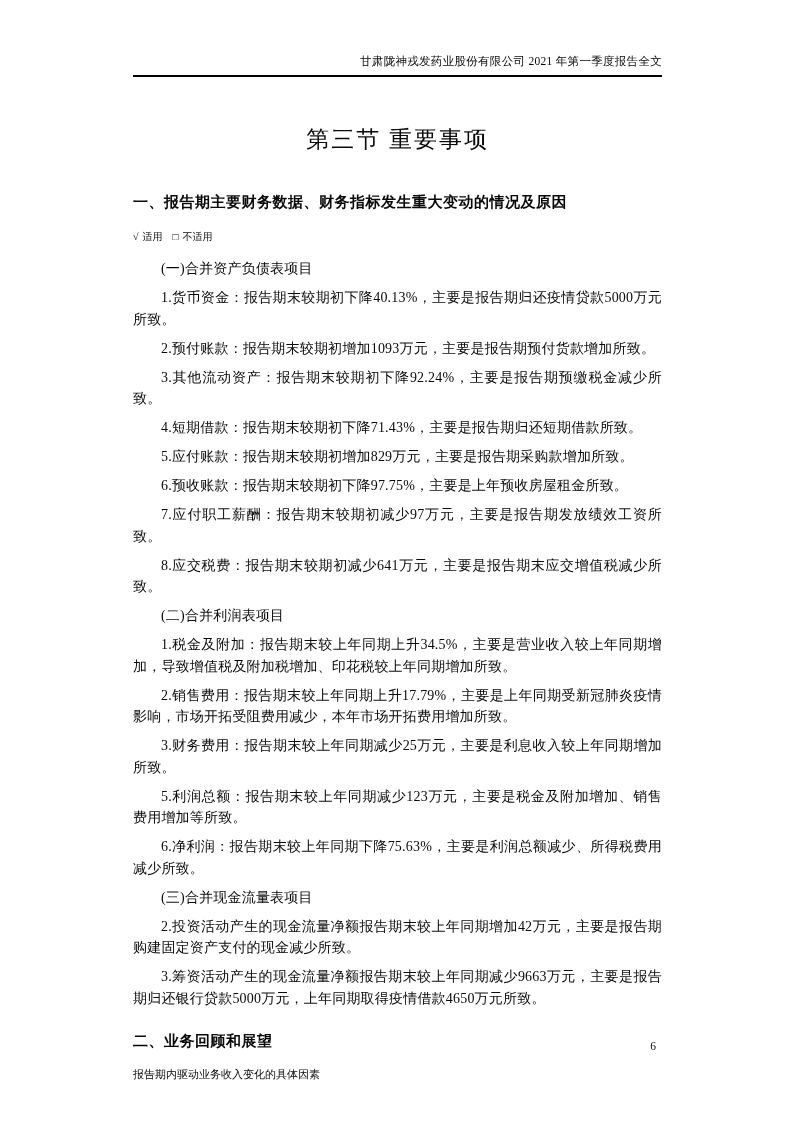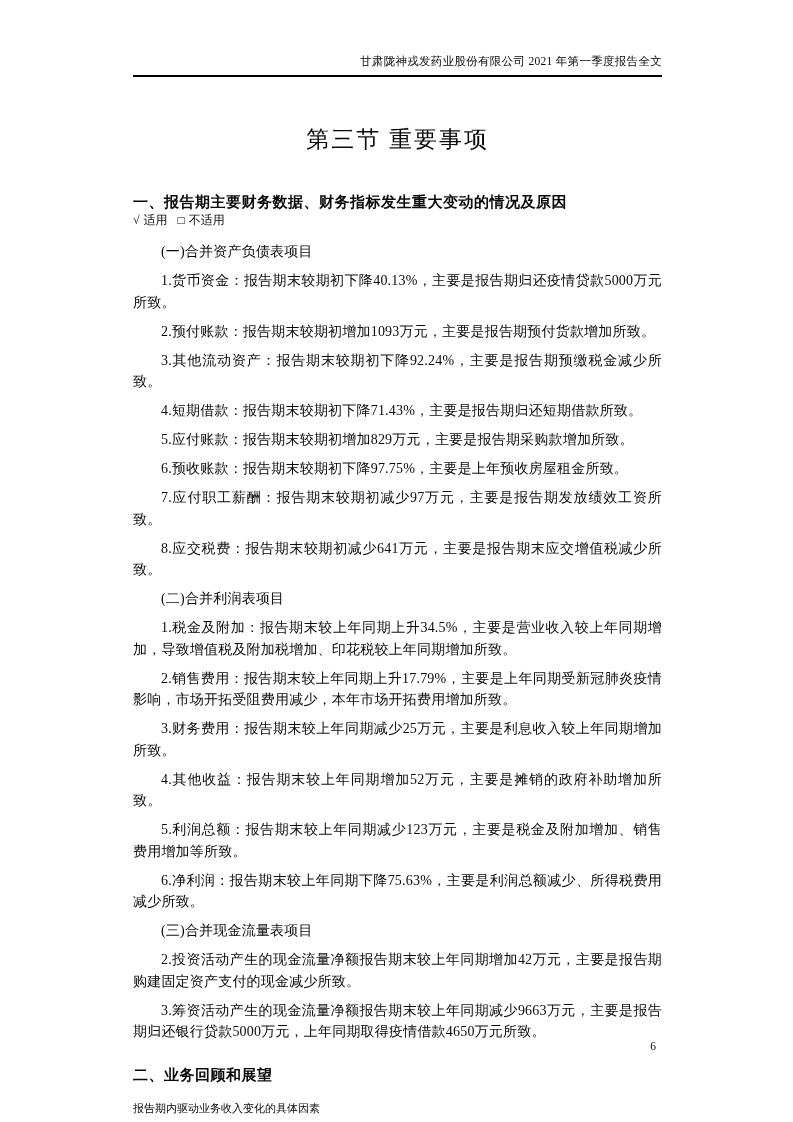--- a/index.html
+++ b/index.html
@@ -40,21 +40,22 @@
     font-size: 15px;
     line-height: 20px;
     font-weight: bold;
     font-family: "Liberation Sans", "DejaVu Sans", sans-serif;
     letter-spacing: 0.5px;
   }
   .sec-heading.second {
     margin-top: 22px;
   }
   .applicability {
-    font-size: 12px;
+    margin-top: 17px;
+    font-size: 10px;
     line-height: 16px;
   }
   .applicability .sym {
     display: inline-block;
   }
   .applicability .lbl {
     display: inline-block;
     margin-left: 4px;
     margin-right: 10px;
   }
@@ -106,21 +107,20 @@
     <p class="para">3.其他流动资产：报告期末较期初下降92.24%，主要是报告期预缴税金减少所致。</p>
     <p class="para">4.短期借款：报告期末较期初下降71.43%，主要是报告期归还短期借款所致。</p>
     <p class="para">5.应付账款：报告期末较期初增加829万元，主要是报告期采购款增加所致。</p>
     <p class="para">6.预收账款：报告期末较期初下降97.75%，主要是上年预收房屋租金所致。</p>
     <p class="para">7.应付职工薪酬：报告期末较期初减少97万元，主要是报告期发放绩效工资所致。</p>
     <p class="para">8.应交税费：报告期末较期初减少641万元，主要是报告期末应交增值税减少所致。</p>
     <p class="para">(二)合并利润表项目</p>
     <p class="para">1.税金及附加：报告期末较上年同期上升34.5%，主要是营业收入较上年同期增加，导致增值税及附加税增加、印花税较上年同期增加所致。</p>
     <p class="para">2.销售费用：报告期末较上年同期上升17.79%，主要是上年同期受新冠肺炎疫情影响，市场开拓受阻费用减少，本年市场开拓费用增加所致。</p>
     <p class="para">3.财务费用：报告期末较上年同期减少25万元，主要是利息收入较上年同期增加所致。</p>
-    <p class="para">4.其他收益：报告期末较上年同期增加52万元，主要是摊销的政府补助增加所致。</p>
     <p class="para">5.利润总额：报告期末较上年同期减少123万元，主要是税金及附加增加、销售费用增加等所致。</p>
     <p class="para">6.净利润：报告期末较上年同期下降75.63%，主要是利润总额减少、所得税费用减少所致。</p>
     <p class="para">(三)合并现金流量表项目</p>
     <p class="para">2.投资活动产生的现金流量净额报告期末较上年同期增加42万元，主要是报告期购建固定资产支付的现金减少所致。</p>
     <p class="para">3.筹资活动产生的现金流量净额报告期末较上年同期减少9663万元，主要是报告期归还银行贷款5000万元，上年同期取得疫情借款4650万元所致。</p>
   </div>
 
   <div class="sec-heading second">二、业务回顾和展望</div>
 
   <p class="plain-line">报告期内驱动业务收入变化的具体因素</p>

